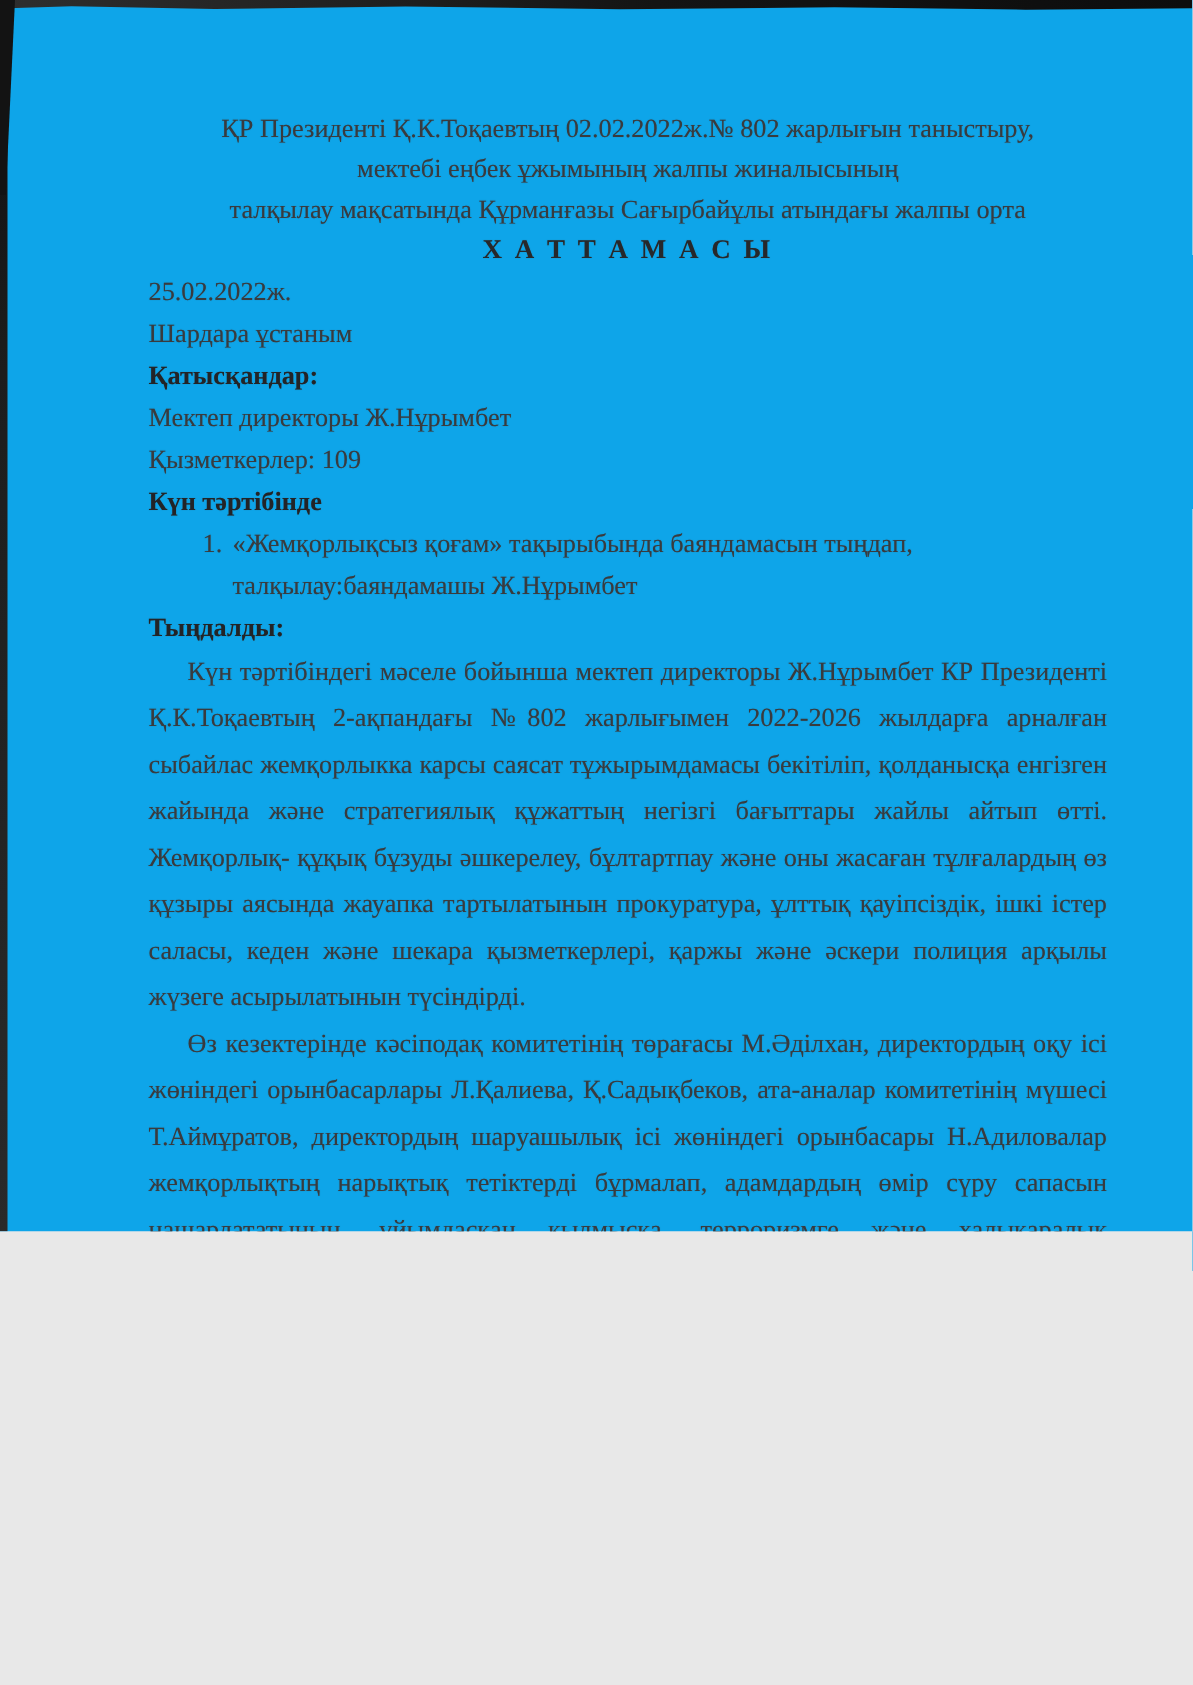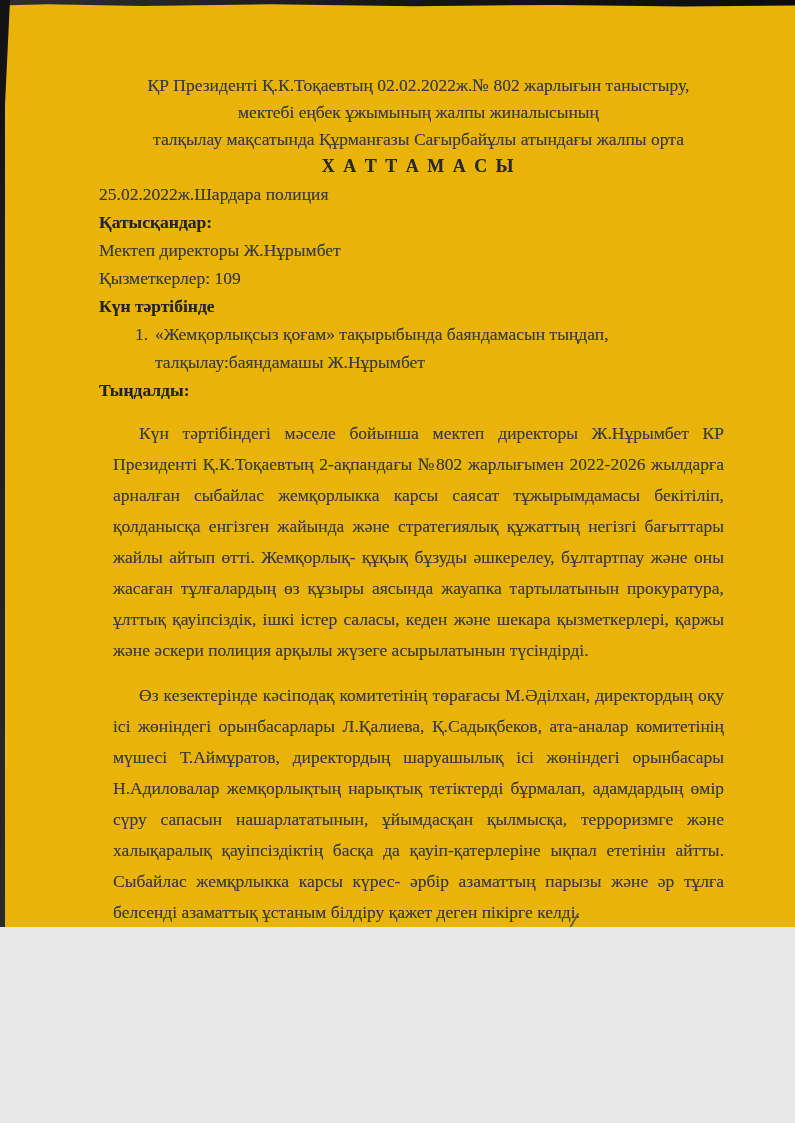--- a/index.html
+++ b/index.html
@@ -1,18 +1,18 @@
 <!DOCTYPE html>
 <html><head>
 <meta charset="utf-8">
 <style>
   html,body{margin:0;padding:0;background:#e8e8e8;}
   .page{
-    position:relative;width:795px;height:927px;margin:0 auto;
-    background:#eab308;overflow:hidden;
+    position:relative;width:795px;height:821px;margin:0 auto;
+    background:#0ea5e9;overflow:hidden;
     font-family:"Liberation Serif","DejaVu Serif",serif;
     color:#383b3f;
     text-shadow:0 0 0.6px rgba(70,70,70,0.55);
   }
   
   .edge-top{
     position:absolute;top:0;left:0;width:100%;height:7px;z-index:5;
     background:linear-gradient(90deg,#2e2e2e 0%,#232323 25%,#141414 55%,#0d0d0d 100%);
     clip-path:polygon(0 0,100% 0,100% 78%,86% 92%,70% 70%,52% 88%,34% 62%,18% 85%,6% 60%,0 80%);
   }
@@ -25,28 +25,28 @@
     clip-path:polygon(0 0,100% 0,38% 100%,0 100%);
   }
   .paper-corner{
     position:absolute;left:450px;top:1112px;width:345px;height:11px;
     background:#c9bba0;z-index:4;
   }
   
   .content{position:absolute;left:99px;top:72px;width:639px;font-size:17.5px;line-height:27px;}
   .intro{text-align:center;}
   .doc-title{text-align:center;font-weight:bold;letter-spacing:2px;font-size:18px;color:#26282b;line-height:27px;}
-  .date-row{display:flex;justify-content:flex-start;line-height:28px;}
+  .date-row{display:flex;justify-content:space-between;line-height:28px;flex-direction:column;}
   .sec{line-height:28px;}
   .bold-head{font-weight:bold;color:#222427;}
   .num-list{margin-left:36px;}
   .num-item{display:flex;line-height:28px;}
   .num-item .num{width:20px;flex:0 0 20px;}
   .num-item .txt{max-width:500px;}
-  .para{margin:14px;text-align:justify;text-indent:26px;line-height:31px;font-size:17.5px;}
+  .para{margin:0;text-align:justify;text-indent:26px;line-height:31px;font-size:17.5px;}
   .resolution{margin-top:20px;}
   .resolution .num-item .txt{max-width:520px;}
   
   .sig-block{position:absolute;left:99px;top:940px;width:639px;}
   .sig-row{position:relative;height:52px;line-height:28px;}
   .sig-name{position:absolute;left:510px;top:0;white-space:nowrap;}
   .sig-svg{position:absolute;left:440px;top:908px;z-index:2;}
   
   .wm-bar{
     position:absolute;left:527px;top:1082px;width:268px;height:33px;z-index:6;
@@ -68,21 +68,21 @@
 
   <div class="content">
 
     <div class="intro">ҚР Президенті Қ.К.Тоқаевтың 02.02.2022ж.№ 802 жарлығын таныстыру,</div>
     <div class="intro">мектебі еңбек ұжымының жалпы жиналысының</div>
     <div class="intro">талқылау мақсатында Құрманғазы Сағырбайұлы атындағы жалпы орта</div>
     <div class="doc-title">Х А Т Т А М А С Ы</div>
 
     <div class="date-row">
       <span>25.02.2022ж.</span>
-      <span>Шардара полиция</span>
+      <span>Шардара ұстаным</span>
     </div>
 
     <div class="sec bold-head">Қатысқандар:</div>
     <div class="sec">Мектеп директоры Ж.Нұрымбет</div>
     <div class="sec">Қызметкерлер: 109</div>
 
     <div class="sec bold-head">Күн тәртібінде</div>
     <div class="num-list">
       <div class="num-item">
         <span class="num">1.</span>

